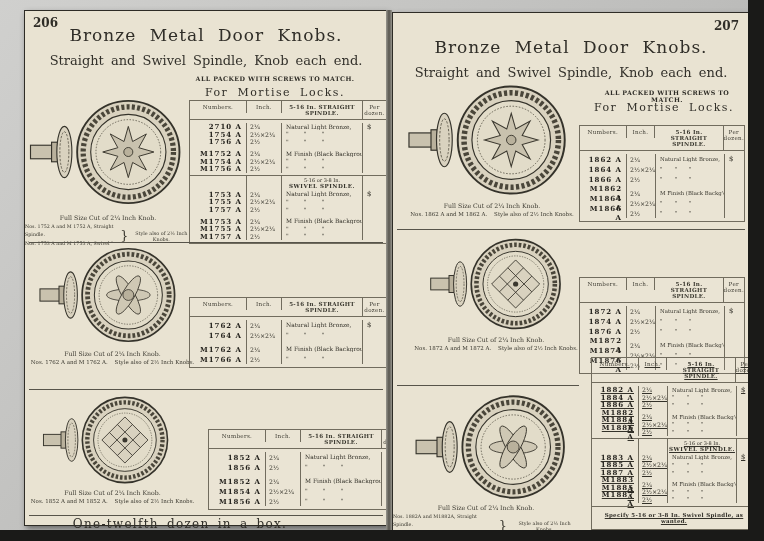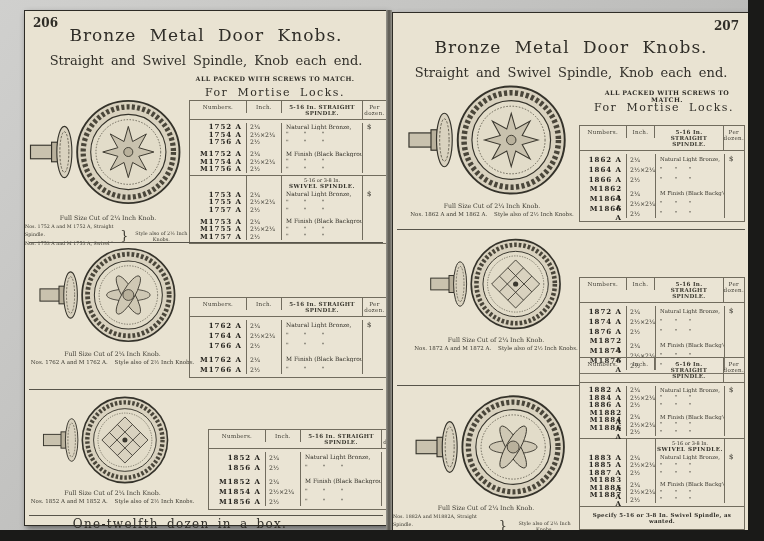--- a/index.html
+++ b/index.html
@@ -132,21 +132,21 @@
             <span class="sp2"></span>
           </div>
         <div class="hc c4">
             <span>Per dozen.</span>
           </div>
       </div>
       <div class="tbody">
 
           <div class="trow">
             <div class="c1">
-              <span class="num">1752 A</span>
+              <span class="num">2710 A</span>
             </div>
             <div class="c2">
               <span class="inch">2¼</span>
             </div>
             <div class="c3">
               <span class="dsc">Natural Light Bronze,</span>
             </div>
             <div class="c4">
               <span class="price">$</span>
             </div>
@@ -394,34 +394,20 @@
               <span class="inch">2½×2¼</span>
             </div>
             <div class="c3">
               <span class="dsc">"        "        "</span>
             </div>
             <div class="c4">
               <span class="price"></span>
             </div>
           </div>
 
-          <div class="trow">
-            <div class="c1">
-              <span class="num">1766 A</span>
-            </div>
-            <div class="c2">
-              <span class="inch">2½</span>
-            </div>
-            <div class="c3">
-              <span class="dsc">"        "        "</span>
-            </div>
-            <div class="c4">
-              <span class="price"></span>
-            </div>
-          </div>
 
           <div class="trow gaprow">
             <div class="c1"></div>
             <div class="c2"></div>
             <div class="c3"></div>
             <div class="c4"></div>
           </div>
 
           <div class="trow">
             <div class="c1">
@@ -835,21 +821,21 @@
       <div class="cap-top">Full Size Cut of 2¼ Inch Knob.</div>
       <div class="cap-flex">
         <div class="cap-left">
           <div>Nos. 1882A and M1882A, Straight Spindle.</div>
           <div>Nos. 1883A and M1883A, Swivel        "</div>
         </div>
         <span class="brace">}</span>
         <span class="cap-right">Style also of 2½ Inch Knobs.</span>
       </div>
     </div>
-    <div class="tbl rt tight" style="left:186px;top:344px;width:164px;">
+    <div class="tbl rt tight" style="left:198px;top:344px;width:164px;text-decoration:underline;">
       <div class="hdr">
         <div class="hc c1">
             <span>Numbers.</span>
           </div>
         <div class="hc c2">
             <span>Inch.</span>
           </div>
         <div class="hc c3">
             <span class="sp1">5-16 In.</span>
             <span class="sp2">STRAIGHT SPINDLE.</span>

